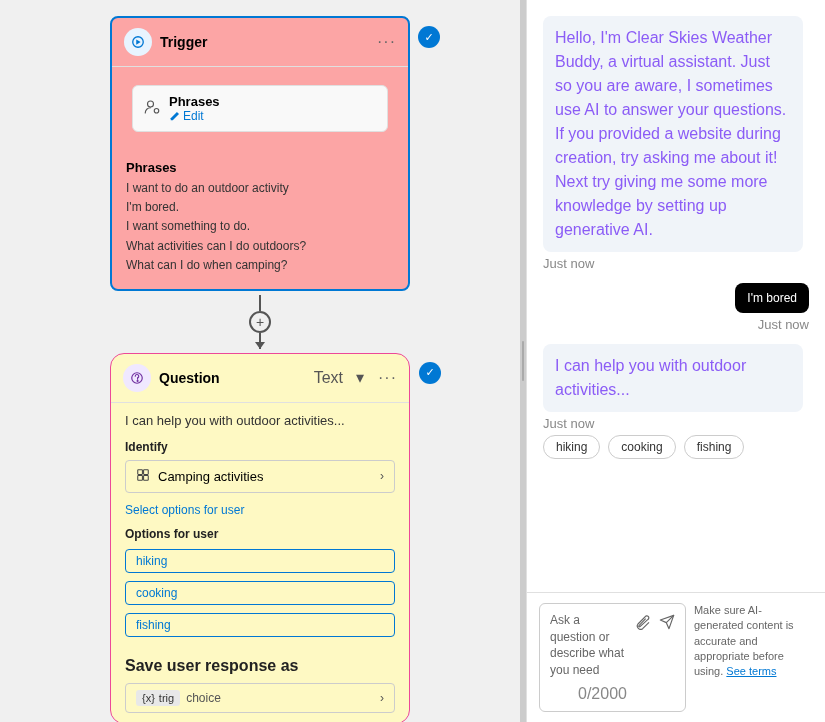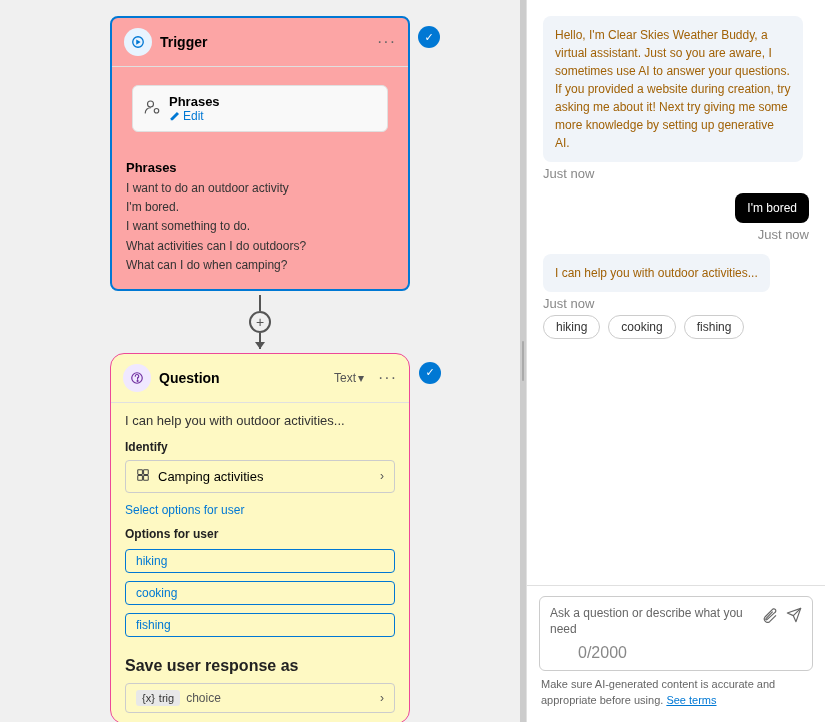--- a/index.html
+++ b/index.html
@@ -205,25 +205,25 @@
       border-radius: 50%;
       display: flex;
       align-items: center;
       justify-content: center;
       color: #7030a0;
       font-size: 14px;
       flex-shrink: 0;
     }
 
     .type-badge {
-      font-size: 12px;
+      font-size: 16px;
       color: #555;
       display: flex;
       align-items: center;
-      gap: 2px;
+      gap: 13px;
       margin-left: auto;
     }
 
     .question-body {
       padding: 10px 14px;
     }
 
     .question-text {
       font-size: 13px;
       color: #333;
@@ -351,22 +351,22 @@
       display: flex;
       flex-direction: column;
       gap: 12px;
     }
 
     .bot-bubble {
       background: #f0f4f9;
       border-radius: 8px;
       padding: 10px 12px;
       max-width: 260px;
-      font-size: 12px;
-      color: #a16207;
+      font-size: 16px;
+      color: #8b5cf6;
       line-height: 1.5;
       align-self: flex-start;
     }
 
     .user-bubble {
       background: #000000;
       border-radius: 8px;
       padding: 8px 12px;
       max-width: 200px;
       font-size: 12px;
@@ -407,21 +407,20 @@
       padding: 4px 12px;
       font-size: 12px;
       color: #333;
       cursor: pointer;
     }
 
     .chat-input-area {
       border-top: 1px solid #e0e0e0;
       padding: 10px 12px;
       display: flex;
-      flex-direction: column;
       gap: 6px;
     }
 
     .chat-input-row {
       display: flex;
       align-items: flex-start;
       gap: 8px;
       border: 1px solid #ccc;
       border-radius: 6px;
       padding: 8px 10px;

